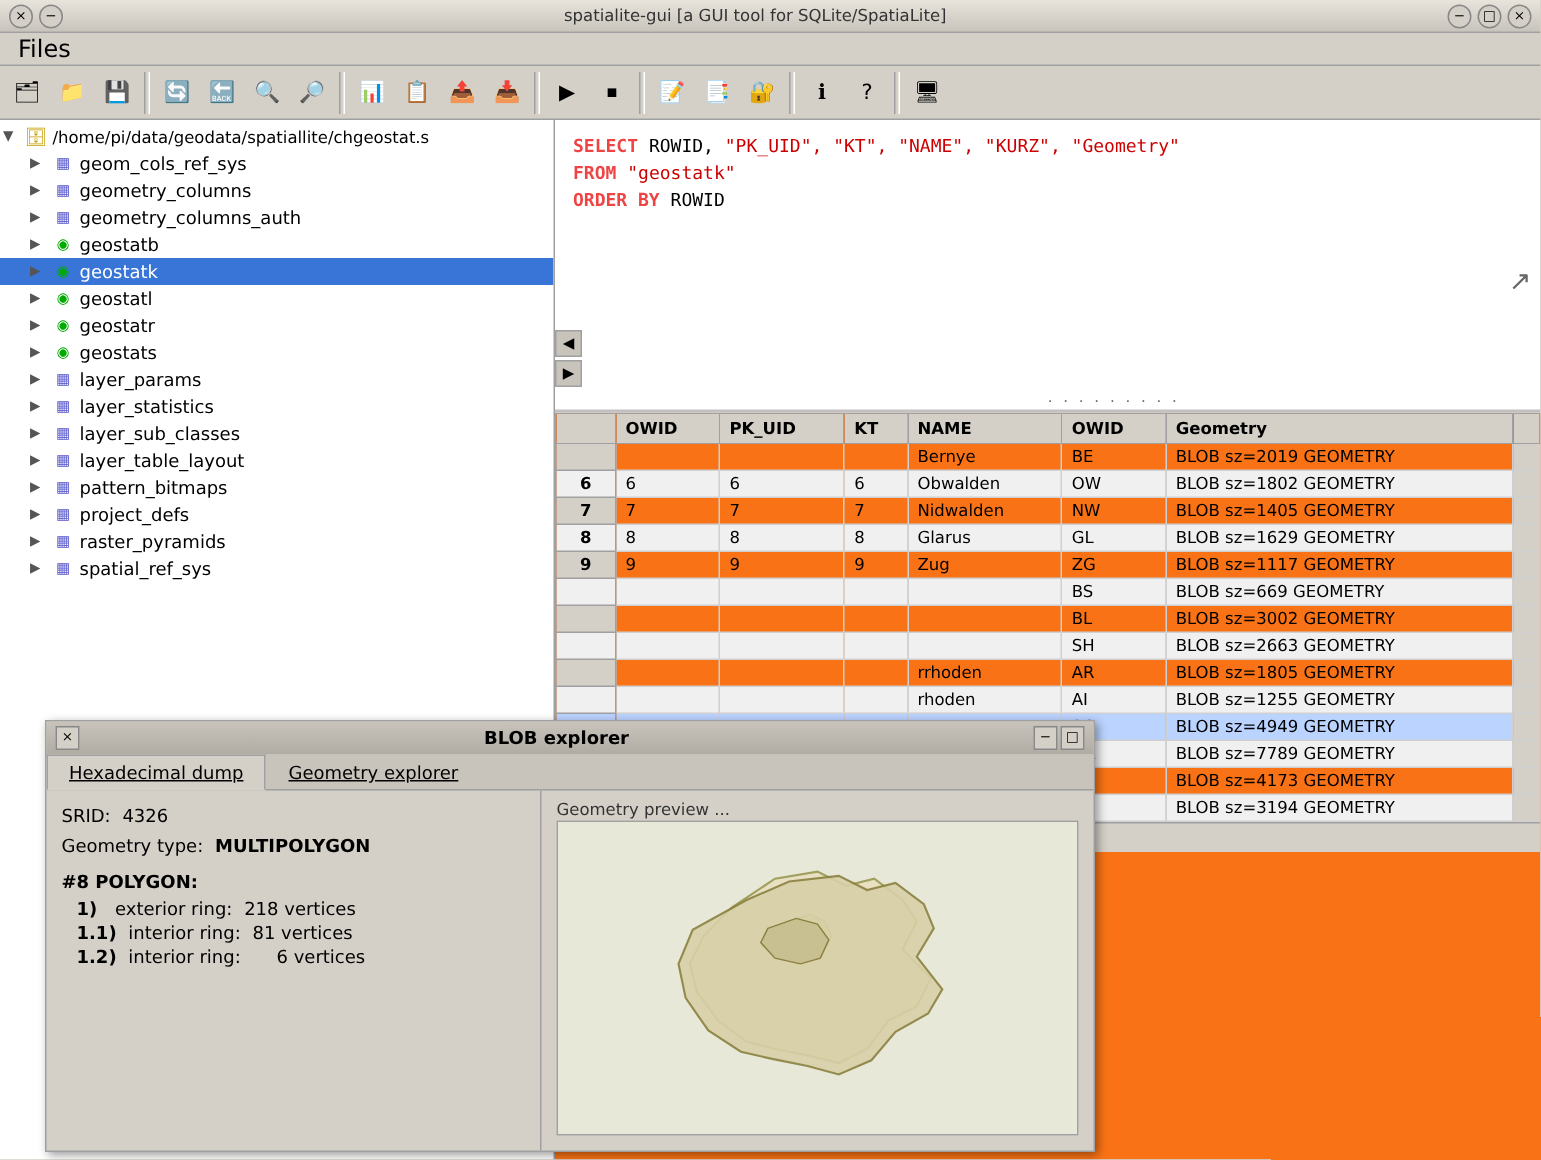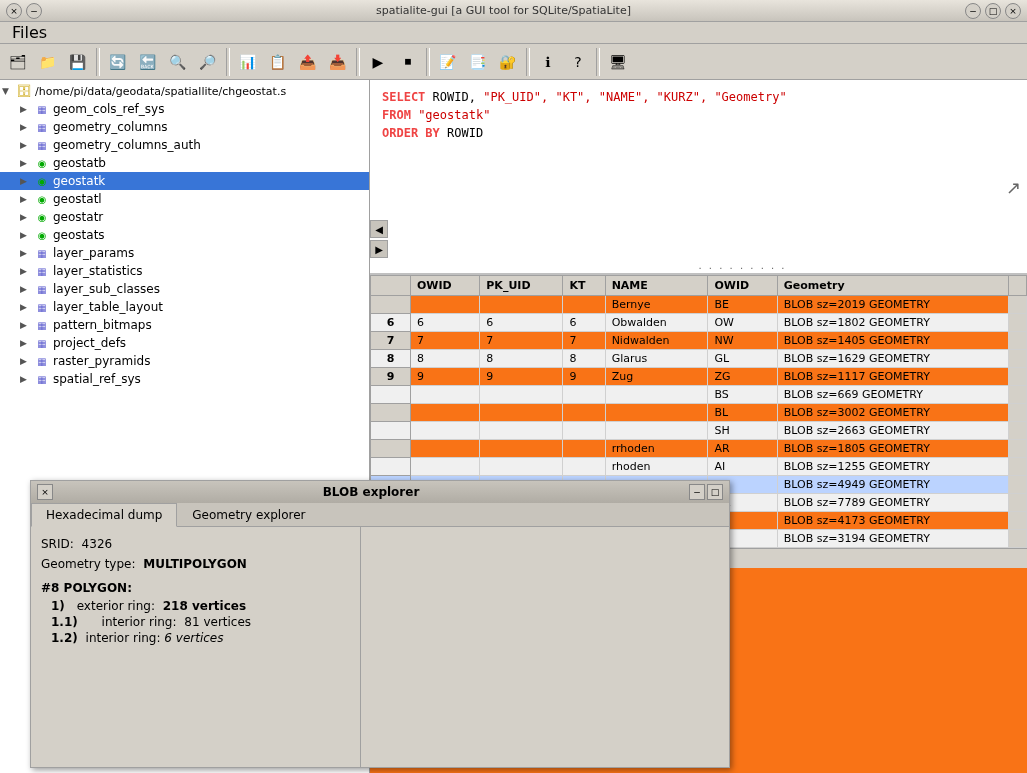--- a/index.html
+++ b/index.html
@@ -54,21 +54,21 @@
     tr.selected td { background: #bbd3ff; }
     td.rowid { background: #d4d0c8; text-align: center; font-weight: bold; border: 1px solid #a0a0a0; }
 
     
     .blob-dialog { position: absolute; left: 30px; top: 480px; width: 700px; background: #d4d0c8; border: 1px solid #a0a0a0; box-shadow: 2px 2px 6px rgba(0,0,0,0.4); z-index: 100; }
     .blob-title { background: linear-gradient(to bottom, #c8c4bc, #b0aca4); height: 22px; display: flex; align-items: center; justify-content: space-between; padding: 0 6px; }
     .blob-title-text { font-size: 12px; font-weight: bold; flex: 1; text-align: center; }
     .blob-btns { display: flex; gap: 2px; }
     .blob-btn { width: 16px; height: 16px; border: 1px solid #888; background: #d4d0c8; font-size: 9px; display: flex; align-items: center; justify-content: center; cursor: pointer; }
     .blob-tabs { display: flex; background: #c8c4bc; border-bottom: 1px solid #a0a0a0; }
-    .blob-tab { padding: 4px 14px; font-size: 12px; cursor: pointer; border: 1px solid transparent; border-bottom: none; }
+    .blob-tab { padding: 4px 14px; font-size: 12px; cursor: pointer; border: 1px solid transparent; border-bottom: none; text-decoration: underline; }
     .blob-tab.active { background: #d4d0c8; border: 1px solid #a0a0a0; border-bottom: 1px solid #d4d0c8; margin-bottom: -1px; }
     .blob-body { display: flex; height: 240px; }
     .blob-left { width: 330px; padding: 10px; font-size: 12px; border-right: 1px solid #a0a0a0; }
     .blob-field { margin-bottom: 6px; }
     .blob-polygon { margin-top: 10px; }
     .blob-poly-title { margin-bottom: 4px; font-weight: bold; }
     .blob-poly-item { margin-left: 10px; margin-bottom: 2px; }
     .blob-right { flex: 1; position: relative; }
     .geo-preview-label { position: absolute; top: 6px; left: 10px; font-size: 11px; color: #333; }
     .geo-preview { position: absolute; top: 20px; left: 10px; right: 10px; bottom: 10px; background: #e8e8d8; border: 1px solid #a0a0a0; overflow: hidden; }
@@ -428,28 +428,41 @@
       </div>
       <div class="blob-field">
         <span>Geometry type:</span>
         <span style="margin-left:4px; font-weight:bold;">MULTIPOLYGON</span>
       </div>
       <div class="blob-polygon">
         <div class="blob-poly-title">#8 POLYGON:</div>
         <div class="blob-poly-item">
           <span style="margin-right:8px; font-weight:bold;">1)</span>
           <span>exterior ring:</span>
-          <span style="margin-left:4px;font-weight:bold;">218 vertices</span>
+          <span style="margin-left:4px;">218 vertices</span>
         </div>
         <div class="blob-poly-item">
-          <span style="margin-right:20px; font-weight:bold;">1.1)</span>
+          <span style="margin-right:4px; font-weight:bold;">1.1)</span>
           <span>interior ring:</span>
           <span style="margin-left:4px;">81 vertices</span>
         </div>
         <div class="blob-poly-item">
           <span style="margin-right:4px; font-weight:bold;">1.2)</span>
           <span>interior ring:</span>
-          <span style="margin-left:0;font-style:italic;">6 vertices</span>
-        </div>
+          <span style="margin-left:20px;">6 vertices</span>
+        </div>
+      </div>
+    </div>
+    <div class="blob-right">
+      <span class="geo-preview-label">Geometry preview ...</span>
+      <div class="geo-preview">
+        
+        <svg width="100%" height="100%" viewBox="0 0 280 220">
+          <polygon points="80,60 110,40 140,35 160,45 180,40 200,55 210,70 200,90 220,110 210,130 190,140 175,160 155,170 135,165 110,160 90,155 70,140 55,120 50,100 60,80" fill="#e8e0c0" stroke="#a0a060" stroke-width="1.5"></polygon>
+          <polygon points="120,70 135,65 145,70 150,80 145,90 135,95 120,90 112,80" fill="#d4cc9a" stroke="#a0a060" stroke-width="1"></polygon>
+
+          <path d="M90,55 L120,42 L155,38 L175,48 L195,43 L215,58 L222,75 L210,95 L228,118 L218,135 L195,148 L178,168 L155,178 L133,172 L108,167 L86,162 L63,147 L47,124 L42,100 L52,76 Z" fill="#d8d0a8" stroke="#8a8040" stroke-width="1.5" opacity="0.9"></path>
+          <path d="M105,75 L125,68 L140,72 L148,83 L142,96 L128,100 L110,96 L100,85 Z" fill="#c8c090" stroke="#8a8040" stroke-width="1"></path>
+        </svg>
       </div>
     </div>
   </div>
 </div>
 
 </body></html>

